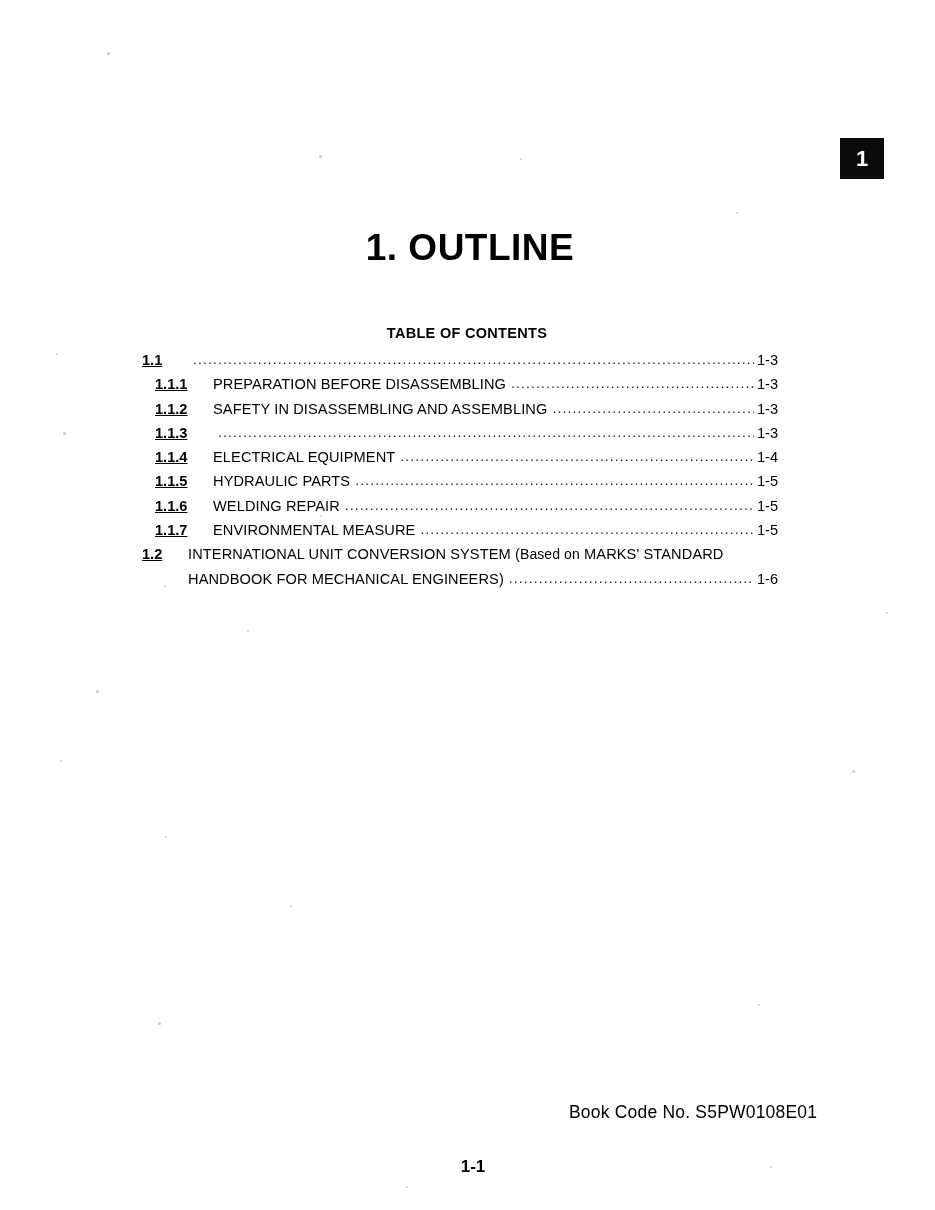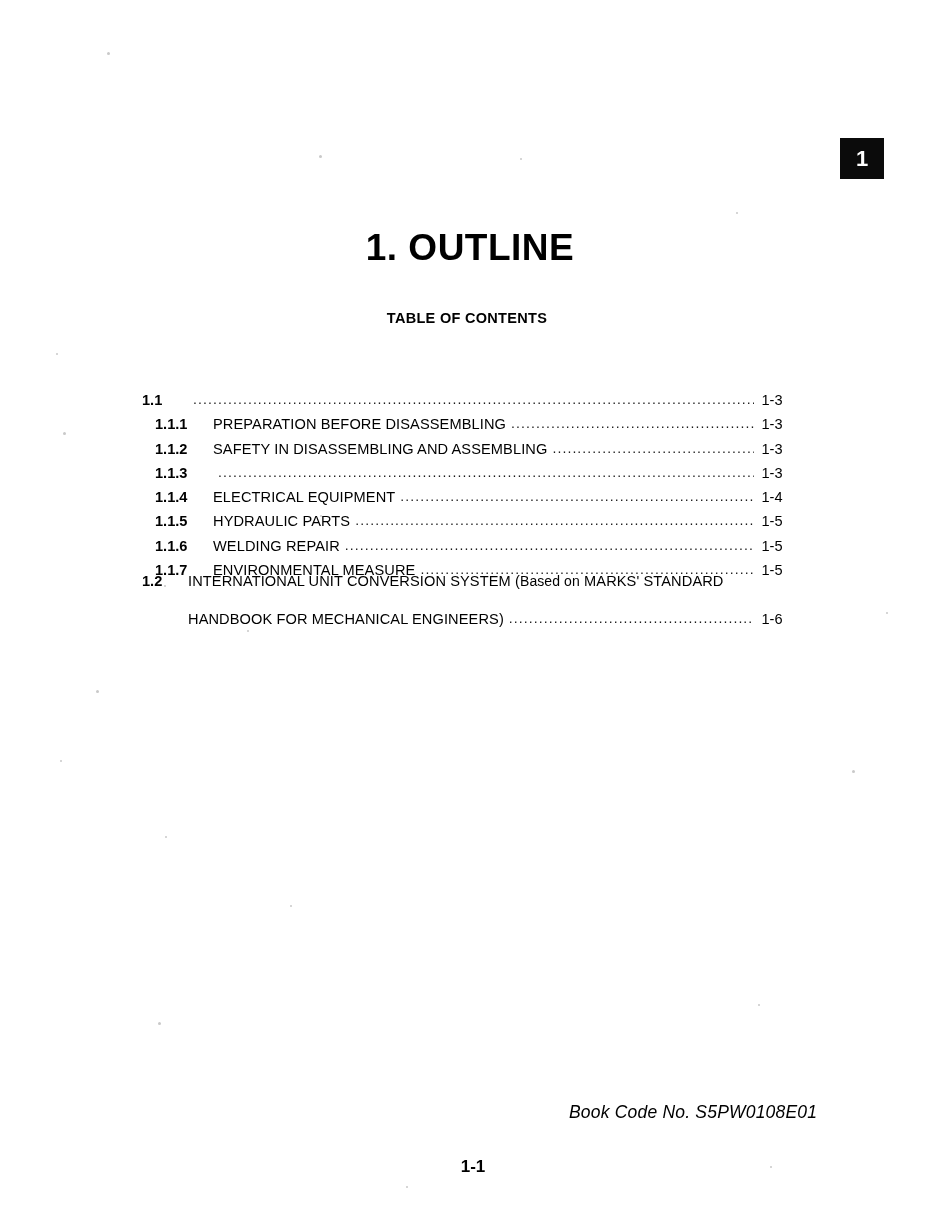--- a/index.html
+++ b/index.html
@@ -69,40 +69,42 @@
     top: 310px;
     width: 950px;
     text-align: center;
     font-size: 14.5px;
     font-weight: bold;
     letter-spacing: 0.3px;
   }
   .toc-heading-inner {
     display: inline-block;
     transform: translateX(-8px);
+    margin-top: 15px;
   }
 
   
   .toc {
     position: absolute;
     left: 142px;
     top: 352px;
     width: 645px;
   }
   .toc-row {
     display: flex;
     align-items: baseline;
     height: 24.3px;
     font-size: 14.6px;
     white-space: nowrap;
   }
   .toc-num {
     flex: 0 0 auto;
     font-weight: bold;
     letter-spacing: 0px;
+    text-decoration: underline;
   }
   .lvl1 > .toc-num { width: 46px; }
   .lvl2 > .toc-num { width: 58px; margin-left: 13px; }
 
   .toc-title {
     flex: 0 0 auto;
     letter-spacing: 0.1px;
   }
   .toc-title .minor {
     font-size: 14px;
@@ -115,40 +117,38 @@
     margin: 0 3px 0 5px;
     font-size: 14px;
     letter-spacing: 1.1px;
     color: #1a1a1a;
     position: relative;
     top: -1px;
   }
   .toc-page {
     flex: 0 0 auto;
     width: 30px;
-    text-align: center;
+    text-align: left;
     letter-spacing: 0px;
-    margin-top: 40px;
   }
 
   
   .toc-row.cont .toc-num { visibility: hidden; }
   .toc-row.cont .toc-title { }
 
   .toc-row.noleader .leader { visibility: hidden; }
   .toc-row.noleader .toc-page { visibility: hidden; }
 
   
   .book-code {
     position: absolute;
     left: 569px;
     top: 1102px;
     font-size: 17.5px;
     letter-spacing: 0.2px;
-    font-style: italic;
   }
   .page-number {
     position: absolute;
     left: 0;
     top: 1157px;
     width: 950px;
     text-align: center;
     font-size: 17px;
     font-weight: bold;
   }

